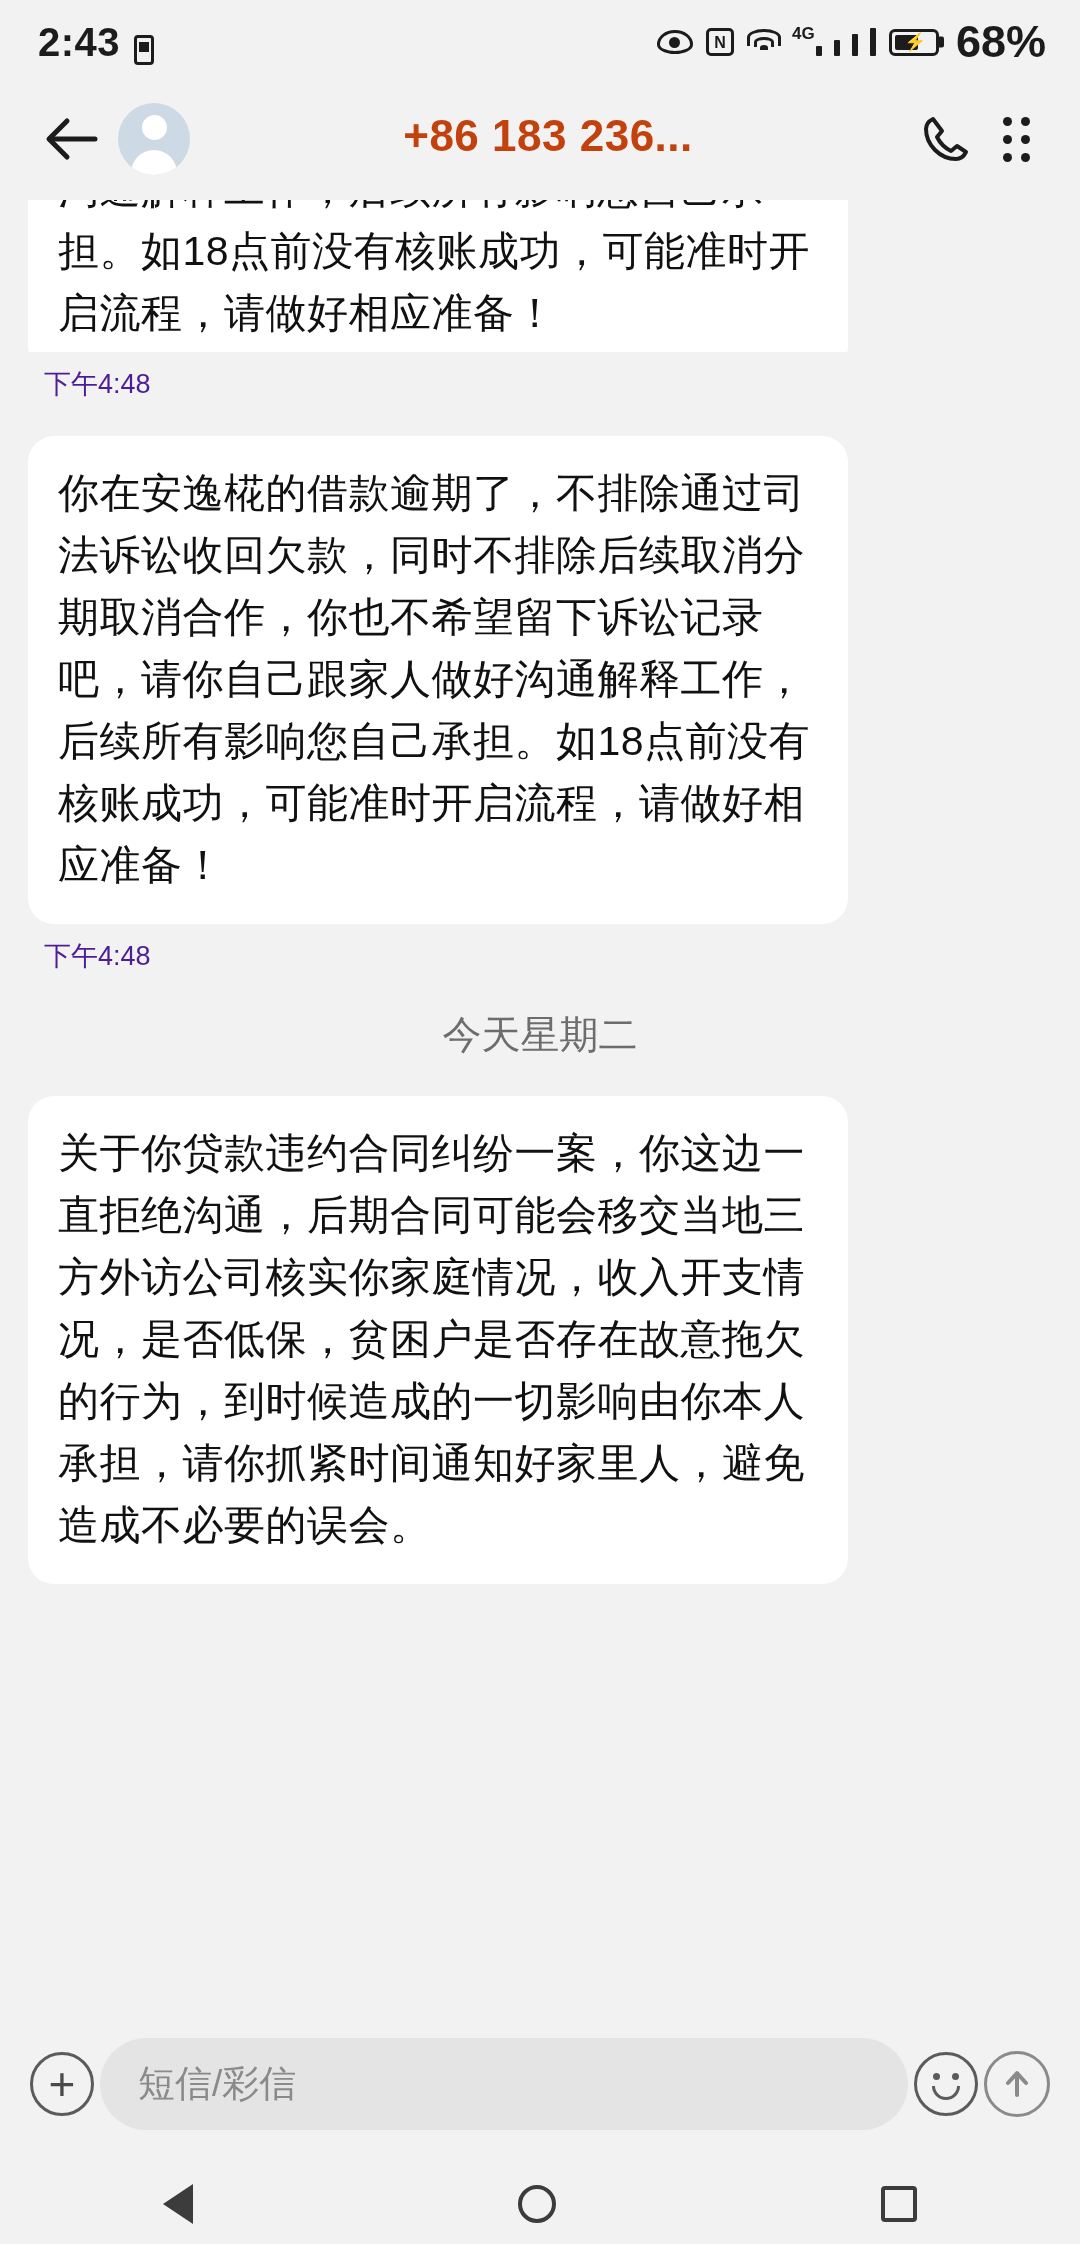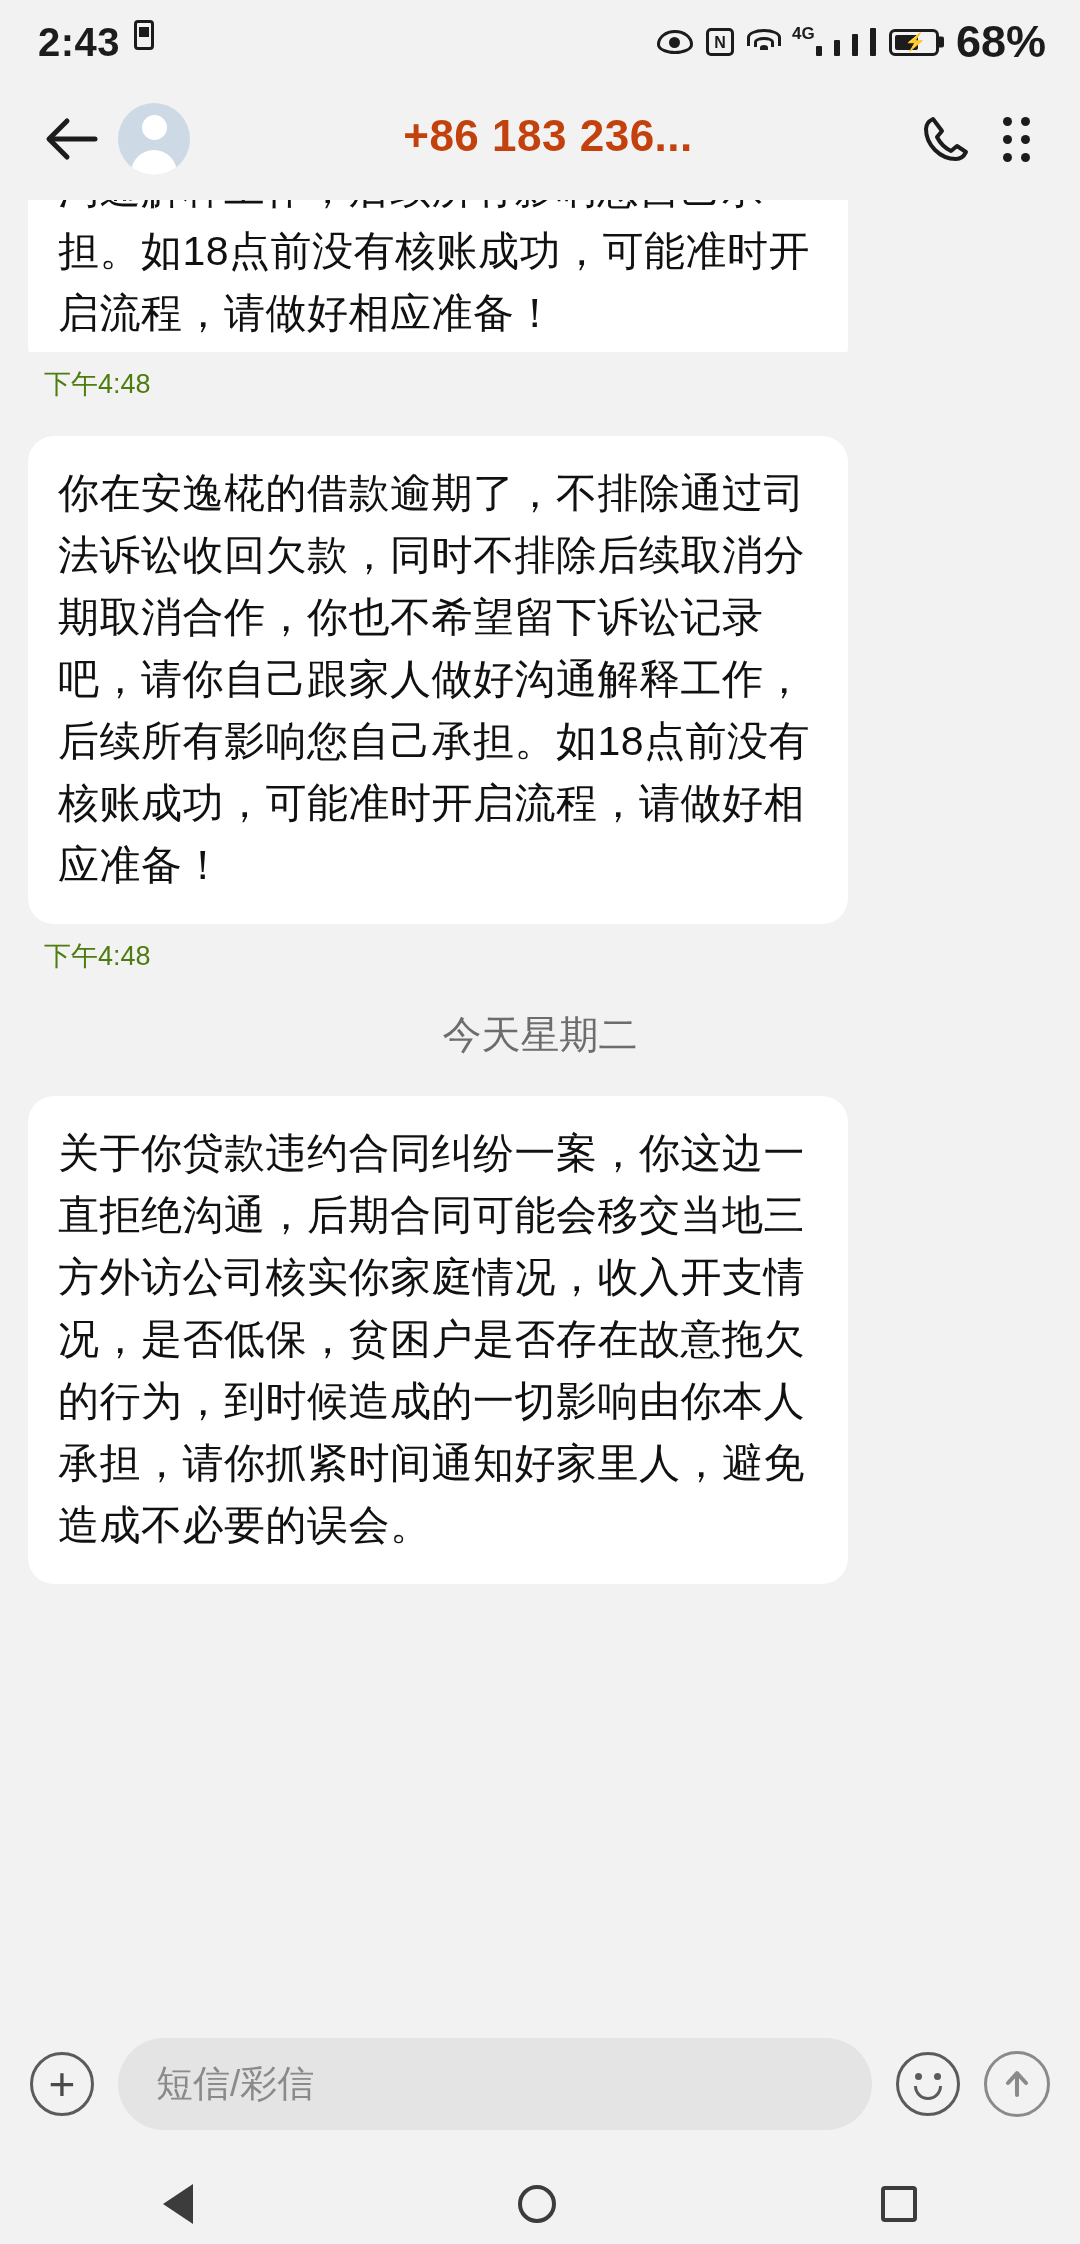--- a/index.html
+++ b/index.html
@@ -11,21 +11,21 @@
   }
   body { position:relative; }
 
   
   .statusbar {
     height:84px;
     display:flex; align-items:center; justify-content:space-between;
     padding:0 34px 0 38px;
     color:#1c1c1c;
   }
-  .sb-left { display:flex; align-items:flex-start; gap:14px; }
+  .sb-left { display:flex; align-items:flex-end; gap:14px; }
   .sb-time { font-size:40px; font-weight:600; letter-spacing:0.5px; }
   .sb-alarm {
     width:20px; height:30px; border:3px solid #1c1c1c; border-radius:4px;
     position:relative;
   }
   .sb-alarm:after {
     content:""; position:absolute; left:50%; top:4px; transform:translateX(-50%);
     width:10px; height:10px; background:#1c1c1c;
   }
   .sb-right { display:flex; align-items:center; gap:13px; }
@@ -110,33 +110,33 @@
     padding:26px 30px 28px 30px;
     max-width:820px;
     font-size:41px; line-height:62px; color:#111;
     letter-spacing:0.5px;
   }
   .bubble.clipped-top {
     border-top-left-radius:0; border-top-right-radius:0;
   }
   .msg-row { display:flex; }
   .timestamp {
-    font-size:27px; color:#4d7c0f; margin:14px 0 34px 16px;
+    font-size:27px; color:#4c1d95; margin:14px 0 34px 16px;
   }
   .day-divider {
     text-align:center; font-size:39px; color:#6d6d6d;
     margin:10px 0 34px 0;
   }
   .clip-wrap { overflow:hidden; }
 
   
   .composer {
     position:absolute; left:0; right:0; bottom:80px; height:160px;
     background:#f2f2f2;
-    display:flex; align-items:center; padding:0 30px; gap:24px;
+    display:flex; align-items:center; padding:0 30px; gap:6px;
   }
   .plus-btn {
     width:64px; height:64px; border:3px solid #5b5b5b; border-radius:50%;
     display:flex; align-items:center; justify-content:center; flex:none;
   }
   .plus-btn:before {
     content:"+"; font-size:46px; color:#4a4a4a; line-height:44px; font-weight:300;
   }
   .input-box {
     flex:1; height:92px; background:#e4e4e4; border-radius:46px;

